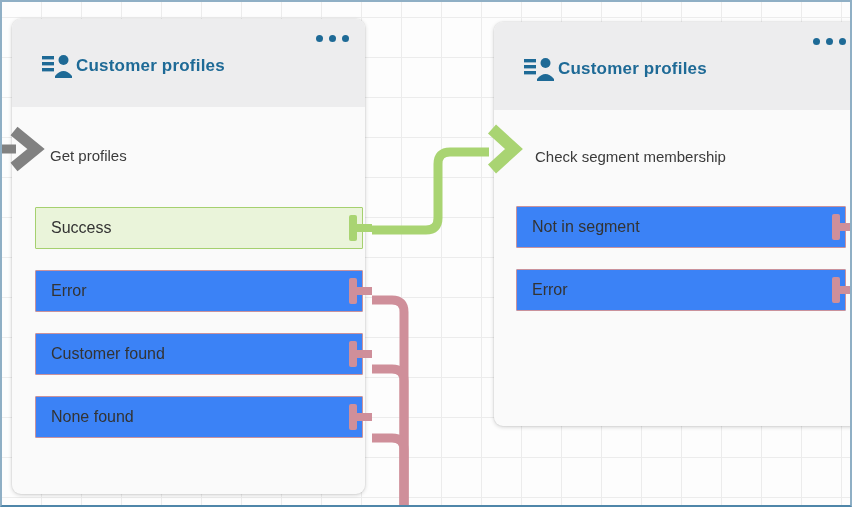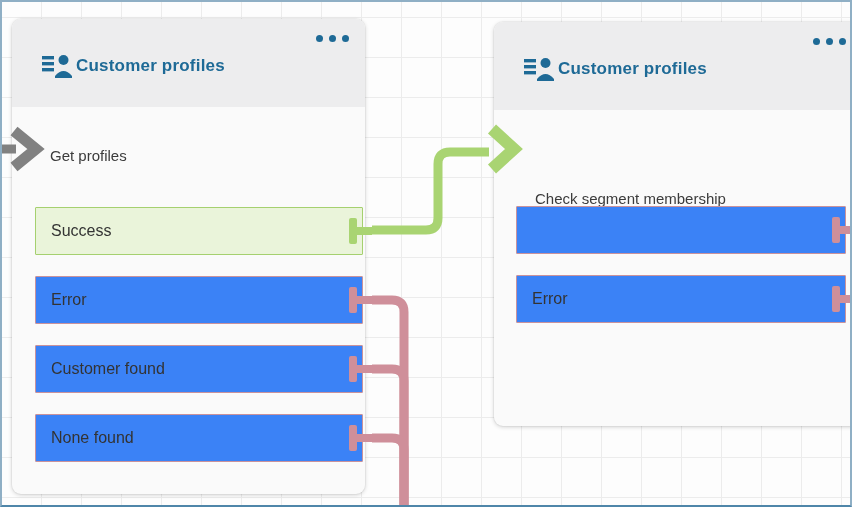--- a/index.html
+++ b/index.html
@@ -23,39 +23,39 @@
     position:relative; height:88px; background:#ededee;
     border-radius:9px 9px 0 0;
   }
   .header-main{display:flex; align-items:center; gap:3px; padding:33px 0 0 30px;}
   .node-title{font-size:17px; font-weight:bold; color:#1e6a96; letter-spacing:.2px;}
   .menu-dots{position:absolute; top:16px; right:16px; display:flex; gap:6px; cursor:pointer;}
   .menu-dots i{width:7px; height:7px; border-radius:50%; background:#1e6a96; display:block;}
   .action-label{position:absolute; font-size:15px; color:#3b3b3b;}
   .rows{position:absolute;}
   .row{
-    position:relative; box-sizing:border-box; height:48px; margin-bottom:21px;
+    position:relative; box-sizing:border-box; height:42px; margin-bottom:21px;
     display:flex; align-items:center; padding-left:15px;
     border:1.5px solid; border-radius:1px; font-size:16px; color:#333;
   }
   .row.success{background:#eaf4da; border-color:#a5d06f;}
   .row.error{background:#3b82f6; border-color:#c9929c;}
   .handle{position:absolute; right:-10px; top:50%; transform:translateY(-50%);
           display:flex; align-items:center;}
   .h-bar{width:8px; height:26px; border-radius:2px; display:block;}
   .h-stub{width:16px; height:8px; margin-left:-1px; display:block;}
   .row.success .h-bar,.row.success .h-stub{background:#a9d472;}
   .row.error .h-bar,.row.error .h-stub{background:#cf8f9a;}
   .wires{position:absolute; left:0; top:0; pointer-events:none;}
   
   #node-left{left:10px; top:17px; width:353px; height:475px;}
   #node-left .action-label{left:38px; top:128px;}
   #node-left .rows{left:23px; top:188px; width:328px;}
   #node-right{left:492px; top:20px; width:368px; height:404px;}
-  #node-right .action-label{left:41px; top:126px;margin-top:42px;}
+  #node-right .action-label{left:41px; top:126px;}
   #node-right .rows{left:22px; top:184px; width:330px;}
   .cp-icon{display:block;}
 </style>
 </head>
 <body>
 
 <div class="viewport">
 
   <div class="node" id="node-left">
     <div class="node-header">
@@ -130,20 +130,21 @@
       </div>
       <div class="menu-dots">
           <i></i>
           <i></i>
           <i></i>
         </div>
     </div>
     <div class="action-label">Check segment membership</div>
     <div class="rows">
       <div class="row error">
+        <span>Not in segment</span>
         <span class="handle">
             <span class="h-bar"></span>
             <span class="h-stub"></span>
           </span>
       </div>
       <div class="row error">
         <span>Error</span>
         <span class="handle">
             <span class="h-bar"></span>
             <span class="h-stub"></span>

